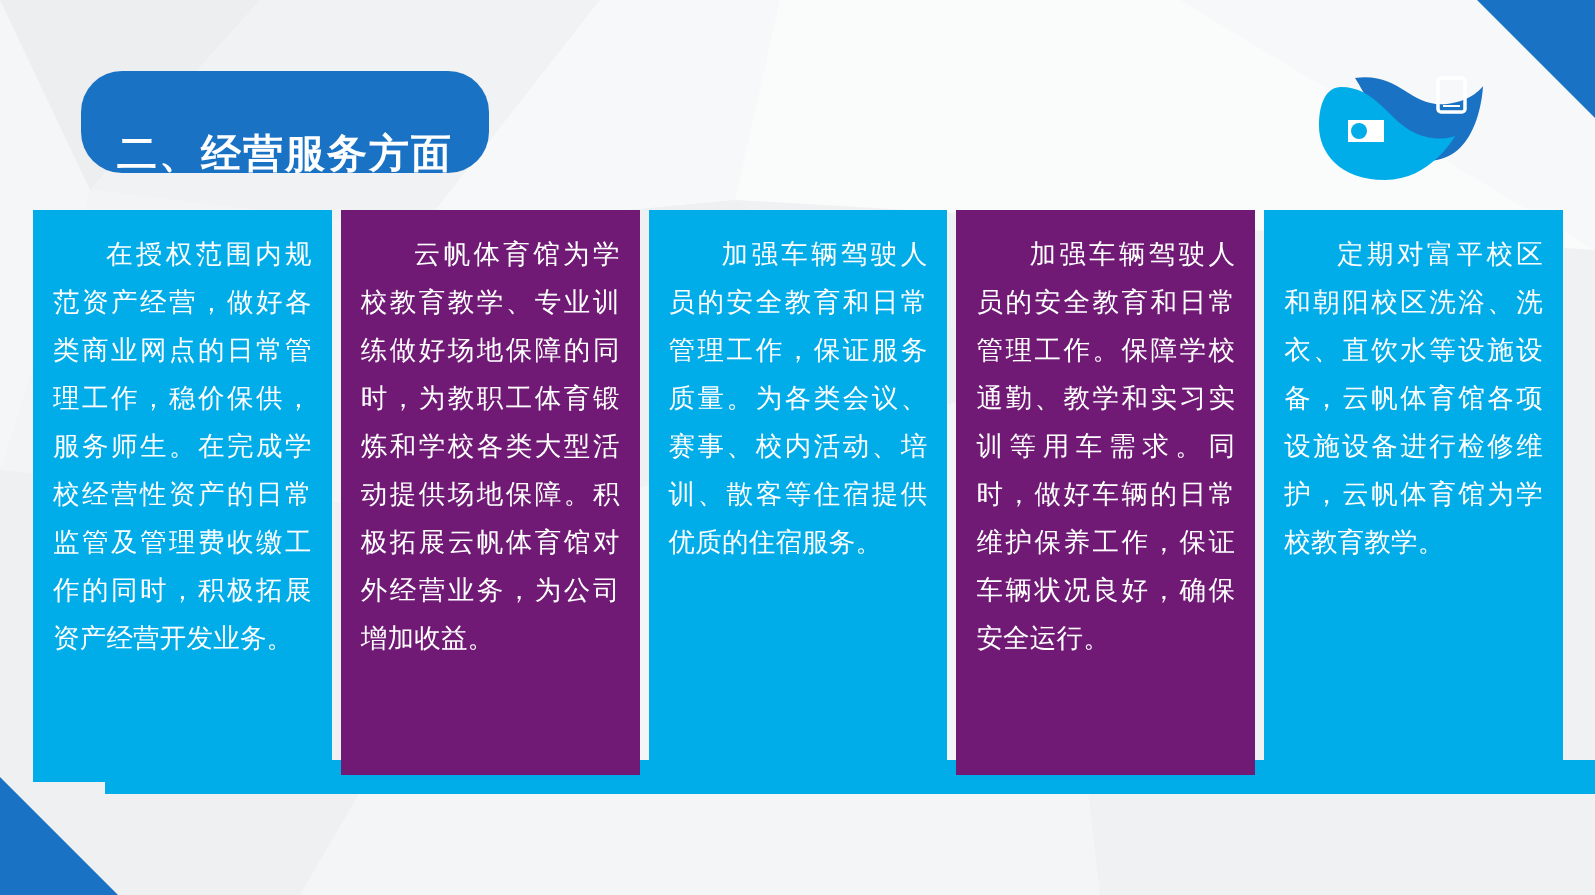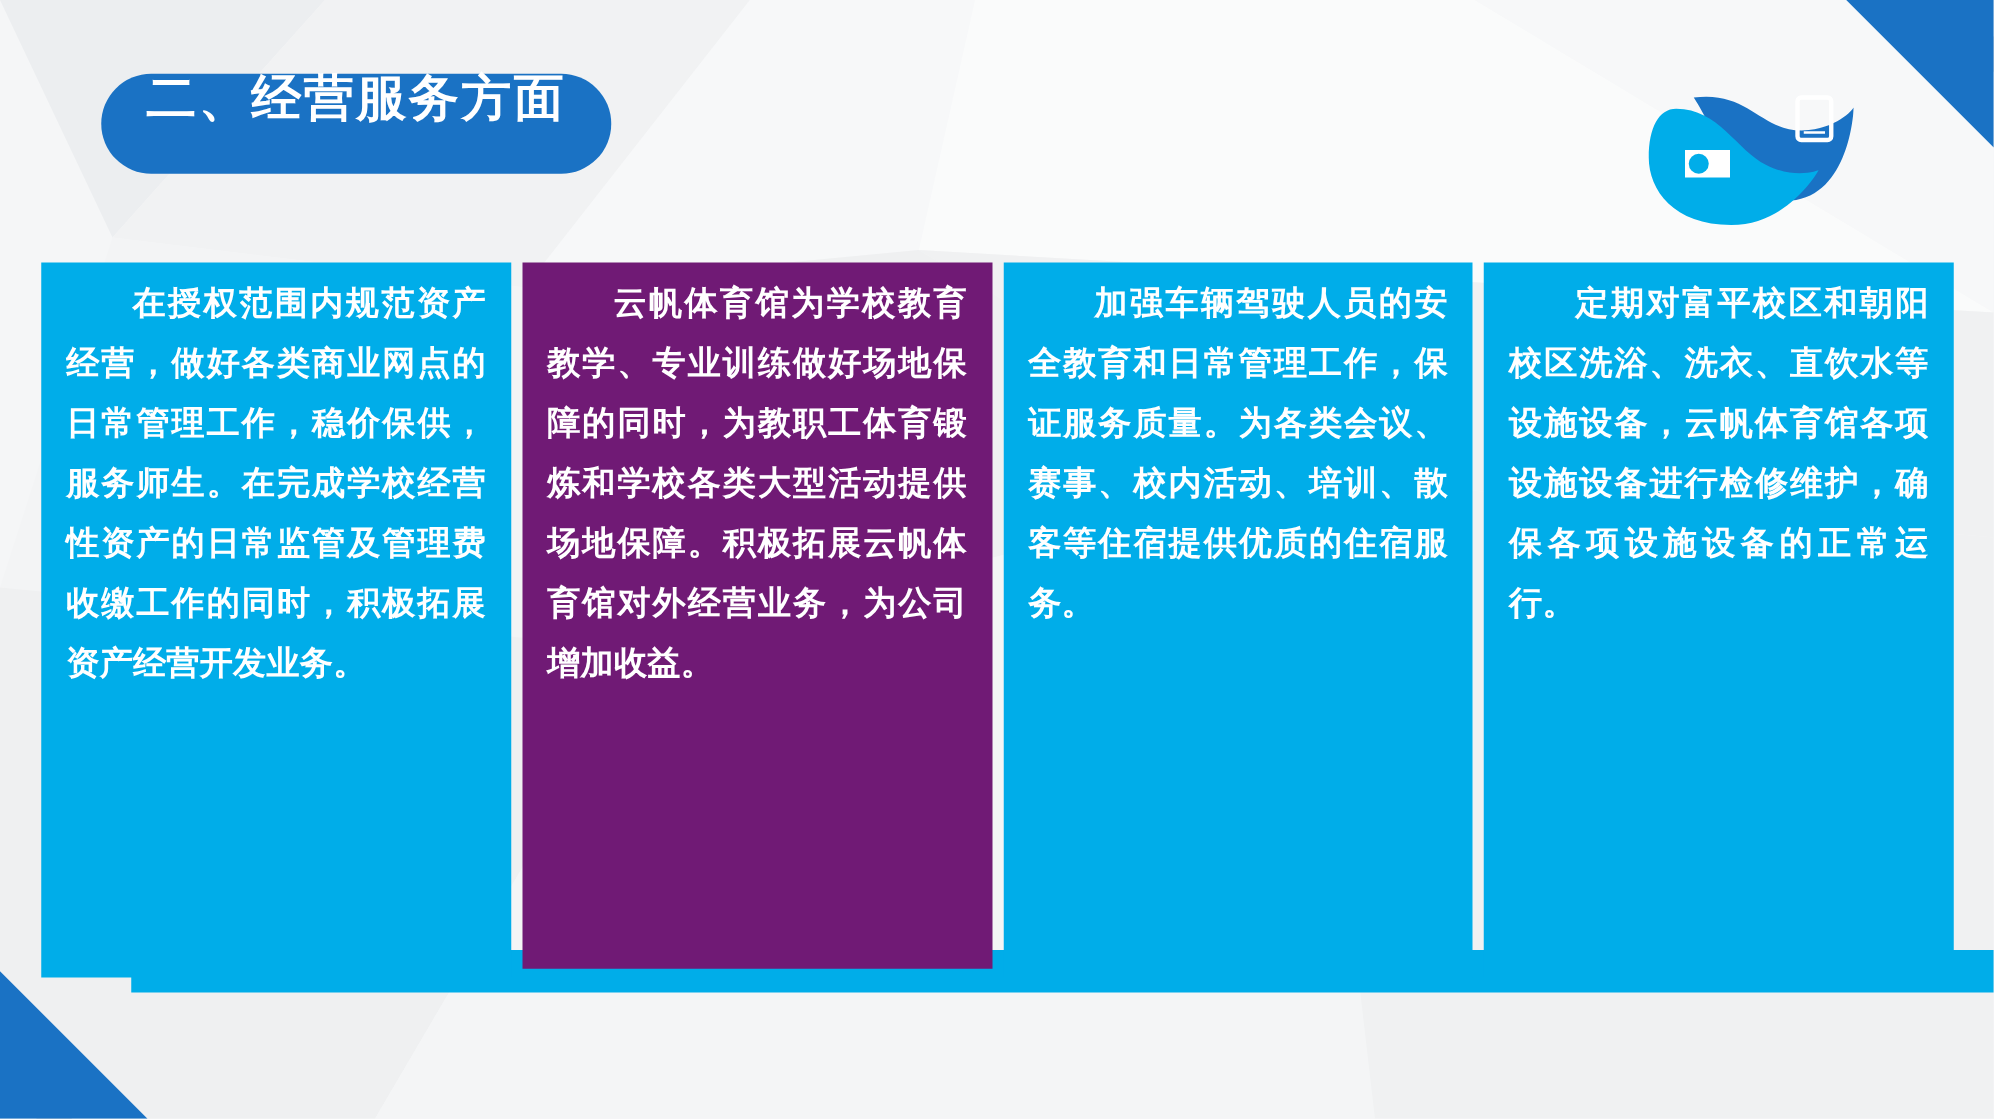--- a/index.html
+++ b/index.html
@@ -75,27 +75,27 @@
     top: 760px;
     width: 1490px;
     height: 34px;
     background: #00ade9;
   }
 
   
   .title-pill {
     position: absolute;
     left: 81px;
-    top: 59px;
+    top: 71px;
     width: 408px;
-    height: 80px;
+    height: 102px;
     background: #1a72c4;
     border-radius: 41px;
     display: flex;
-    align-items: flex-start;
+    align-items: flex-end;
     justify-content: center;
   }
   .title-pill .title-text {
     color: #ffffff;
     font-size: 40px;
     font-weight: bold;
     letter-spacing: 2px;
     white-space: nowrap;
     line-height: 1;
   }
@@ -116,24 +116,23 @@
     top: 210px;
     width: 1530px;
     height: 572px;
     display: flex;
     gap: 9px;
   }
   .card {
     position: relative;
     flex: 1 1 0;
     box-sizing: border-box;
-    padding: 8px 20px 18px 20px;
+    padding: 20px 20px 18px 20px;
     color: #ffffff;
     overflow: hidden;
-    font-weight: bold;
   }
   .card.cyan { background: #00ade9; height: 572px; }
   .card.steel { background: #701a75; height: 565px; }
 
   .card-text {
     font-size: 26.5px;
     line-height: 48px;
     text-indent: 2em;
     text-align: justify;
     text-justify: inter-ideograph;
@@ -192,20 +191,23 @@
     </div>
 
     <div class="card steel">
       <div class="card-text">云帆体育馆为学校教育教学、专业训练做好场地保障的同时，为教职工体育锻炼和学校各类大型活动提供场地保障。积极拓展云帆体育馆对外经营业务，为公司增加收益。</div>
     </div>
 
     <div class="card cyan">
       <div class="card-text">加强车辆驾驶人员的安全教育和日常管理工作，保证服务质量。为各类会议、赛事、校内活动、培训、散客等住宿提供优质的住宿服务。</div>
     </div>
 
+    <div class="card steel">
+      <div class="card-text">加强车辆驾驶人员的安全教育和日常管理工作。保障学校通勤、教学和实习实训等用车需求。同时，做好车辆的日常维护保养工作，保证车辆状况良好，确保安全运行。</div>
+    </div>
 
     <div class="card cyan">
-      <div class="card-text">定期对富平校区和朝阳校区洗浴、洗衣、直饮水等设施设备，云帆体育馆各项设施设备进行检修维护，确保各项设施设备的正常运行。</div>
+      <div class="card-text">定期对富平校区和朝阳校区洗浴、洗衣、直饮水等设施设备，云帆体育馆各项设施设备进行检修维护，云帆体育馆为学校教育教学。</div>
     </div>
 
   </div>
 
 </div>
 
 </body></html>

